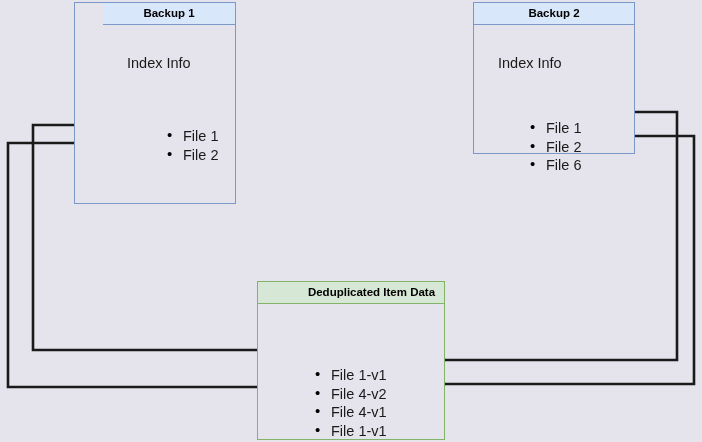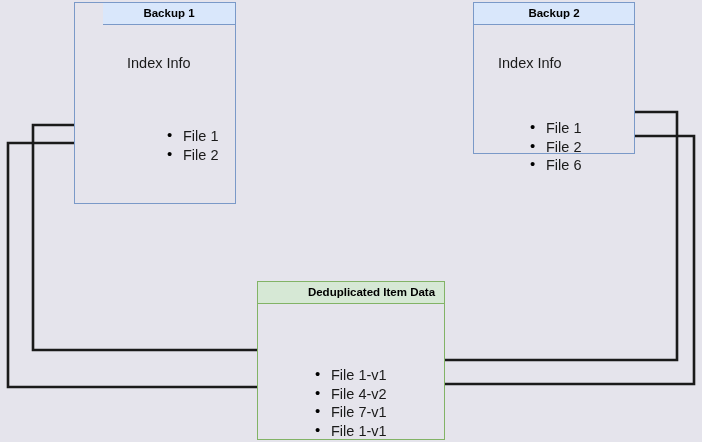--- a/index.html
+++ b/index.html
@@ -144,19 +144,19 @@
       </ul>
     </div>
   </div>
 
   <div class="box green" id="dedup">
     <div class="box-header">Deduplicated Item Data</div>
     <div class="box-body">
       <ul class="file-list">
         <li>File 1-v1</li>
         <li>File 4-v2</li>
-        <li>File 7-v1</li>
+        <li>File 4-v1</li>
         <li>File 1-v1</li>
       </ul>
     </div>
   </div>
 
 </div>
 
 </body></html>

